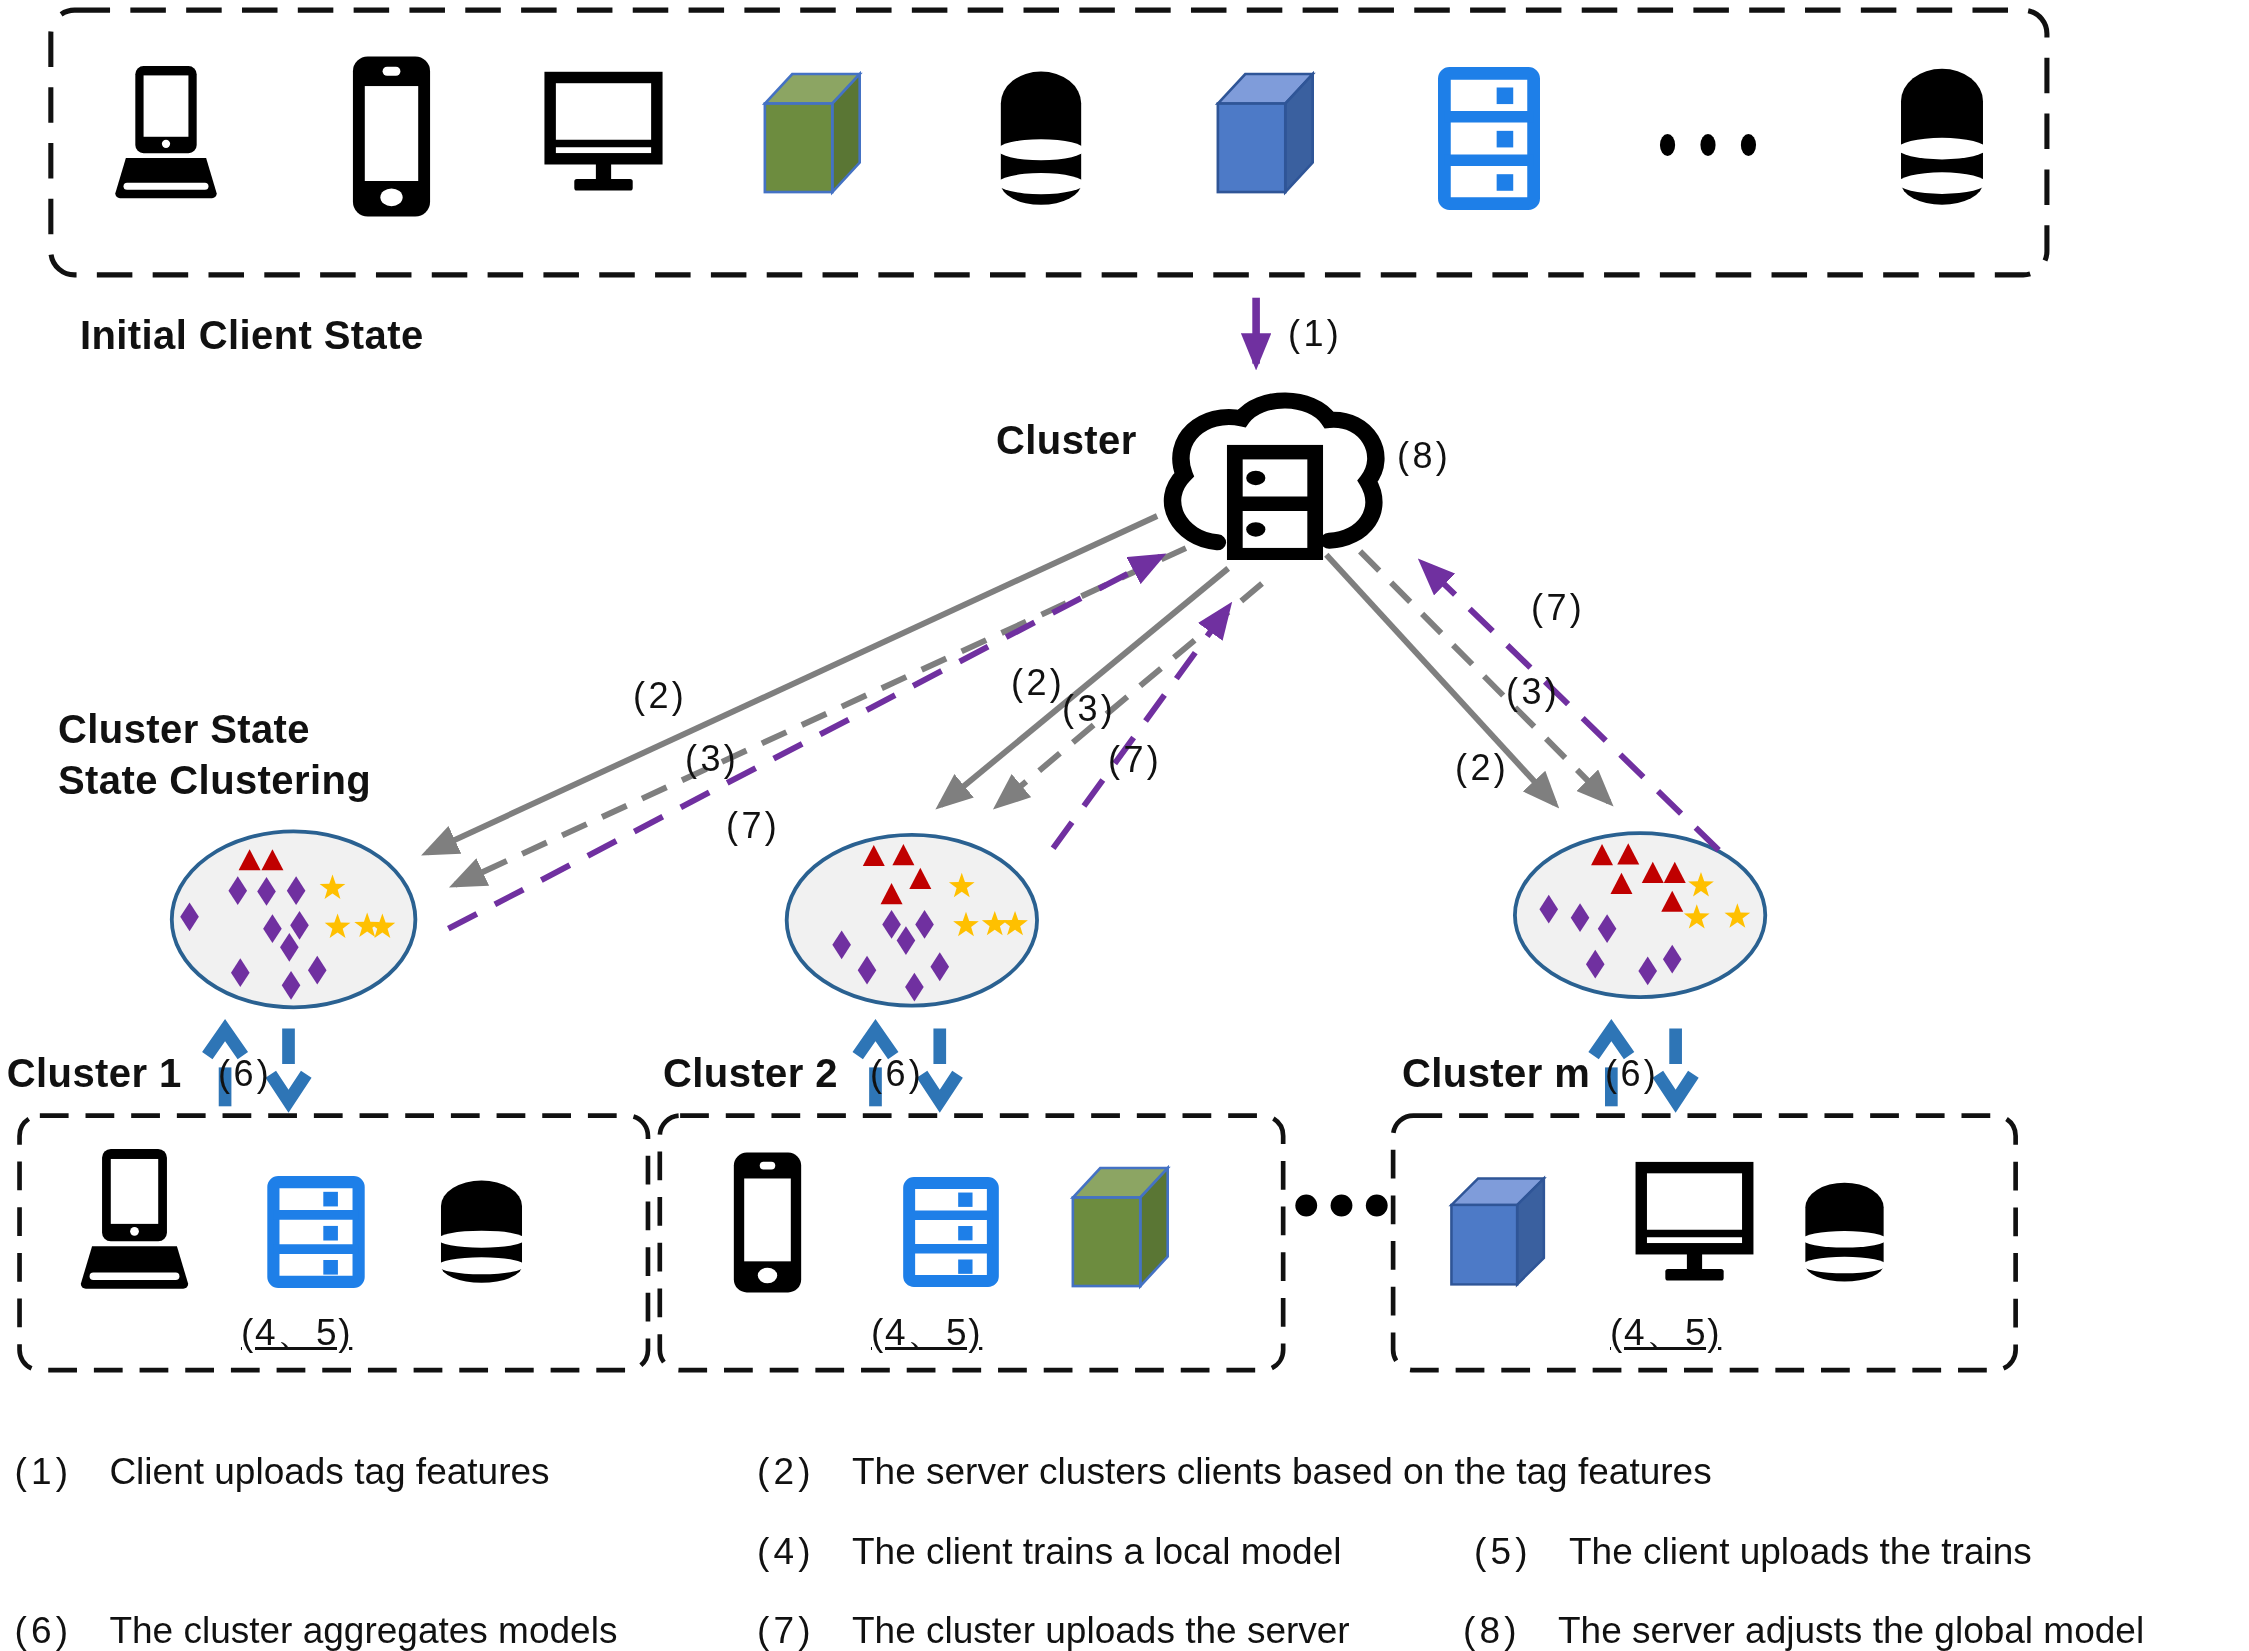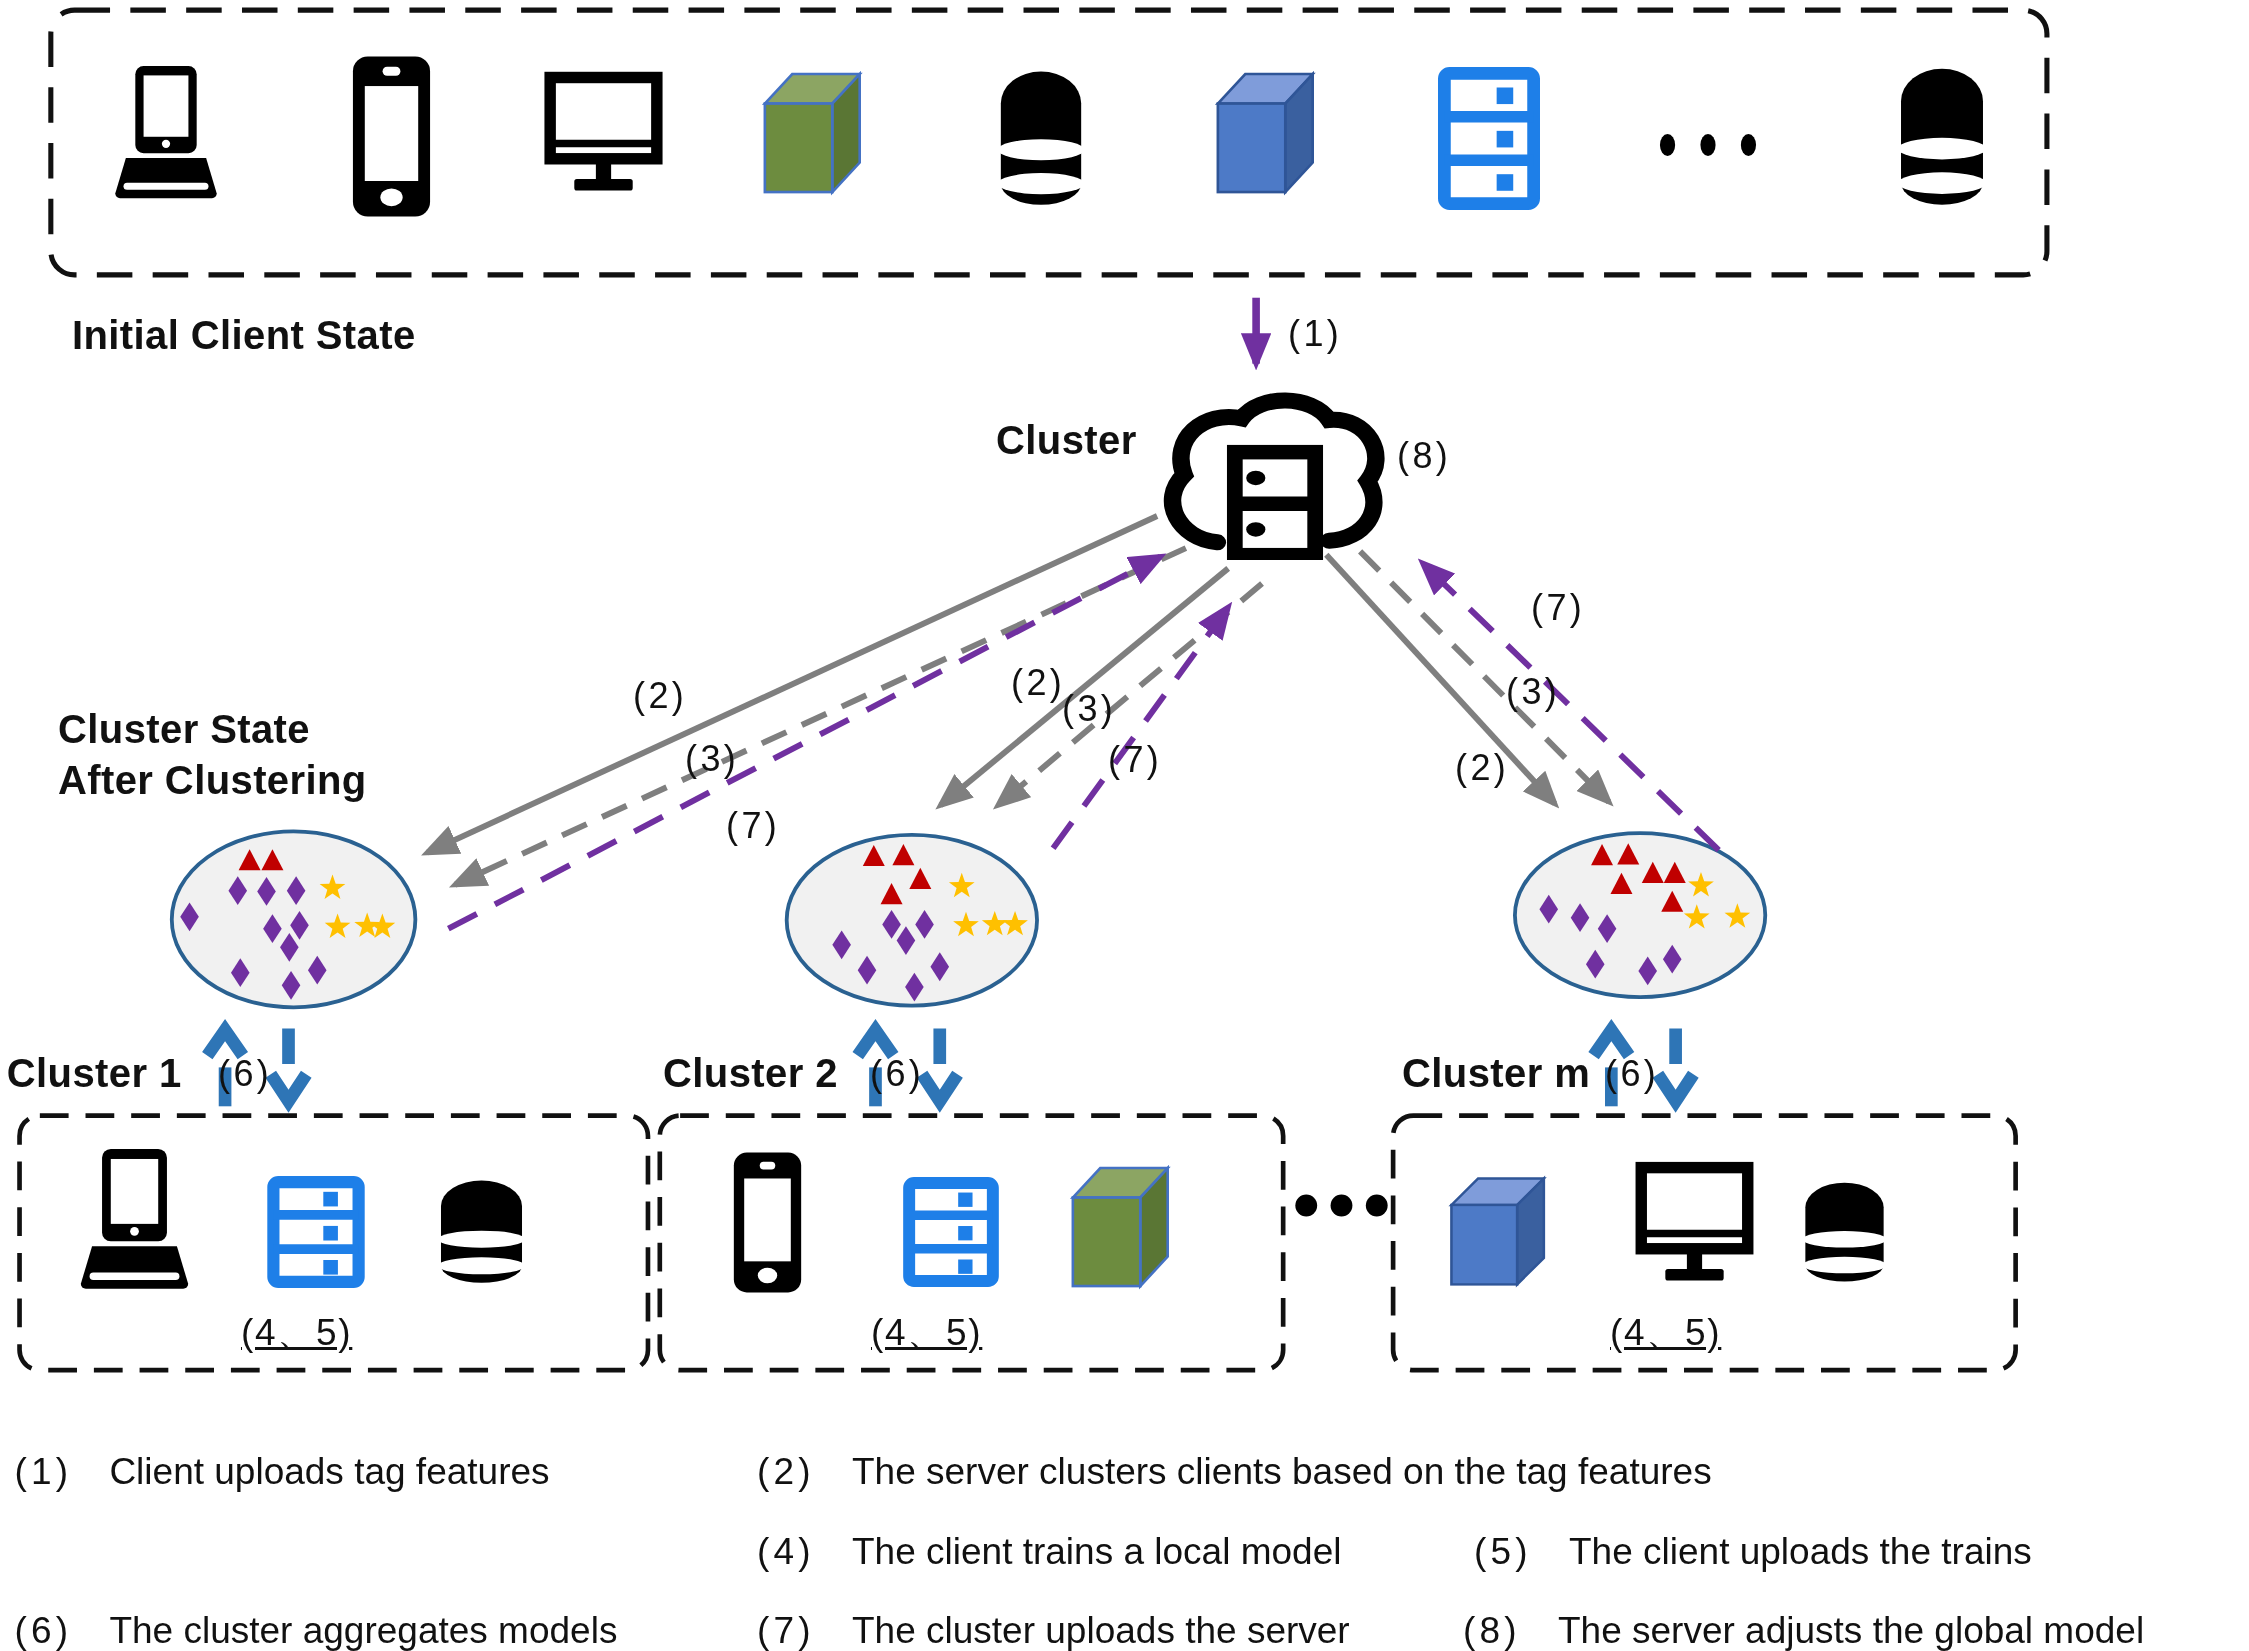--- a/index.html
+++ b/index.html
@@ -270,27 +270,27 @@
     <line x1="8" y1="58" x2="92" y2="58" stroke="#000" stroke-width="6"></line>
     <rect x="44" y="70" width="12" height="16" fill="#000"></rect>
       <rect x="27" y="86" width="46" height="9" rx="2" fill="#000"></rect>
   </svg>
   <svg class="icon" style="left:1793px;top:1174px" width="103" height="110" viewBox="0 0 100 106">
     <path d="M12,32 a38,24 0 0 1 76,0 V88 a38,16 0 0 1 -76,0 Z" fill="#000"></path>
     <ellipse cx="50" cy="63" rx="41" ry="8" fill="#fff"></ellipse>
       <ellipse cx="50" cy="88" rx="41" ry="8" fill="#fff"></ellipse>
   </svg>
 
-  <div class="abs ttl" style="left:72px;top:313px">Initial Client State</div>
+  <div class="abs ttl" style="left:80px;top:313px">Initial Client State</div>
   <div class="abs num" style="left:1288px;top:313px">(1)</div>
   <div class="abs ttl" style="left:996px;top:418px">Cluster</div>
   <div class="abs num" style="left:1397px;top:435px">(8)</div>
 
   <div class="abs ttl" style="left:58px;top:707px">Cluster State</div>
-  <div class="abs ttl" style="left:58px;top:758px">After Clustering</div>
+  <div class="abs ttl" style="left:58px;top:758px">State Clustering</div>
 
   <div class="abs num" style="left:633px;top:675px">(2)</div>
   <div class="abs num" style="left:685px;top:738px">(3)</div>
   <div class="abs num" style="left:726px;top:805px">(7)</div>
 
   <div class="abs num" style="left:1011px;top:662px">(2)</div>
   <div class="abs num" style="left:1062px;top:688px">(3)</div>
   <div class="abs num" style="left:1108px;top:739px">(7)</div>
 
   <div class="abs num" style="left:1531px;top:587px">(7)</div>

